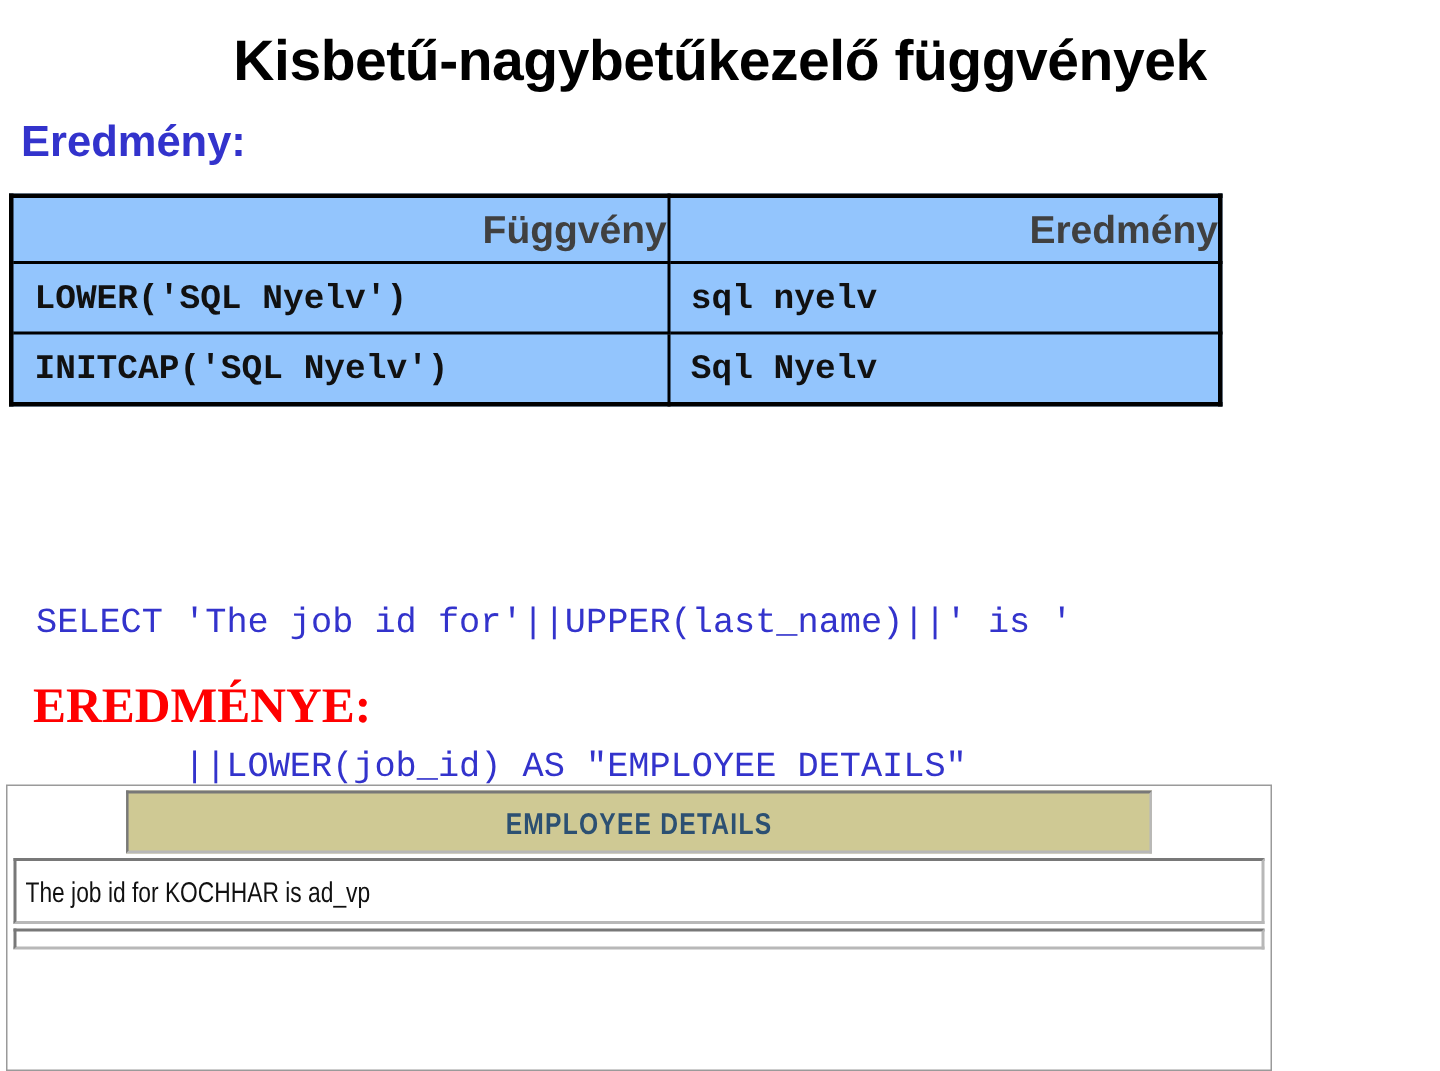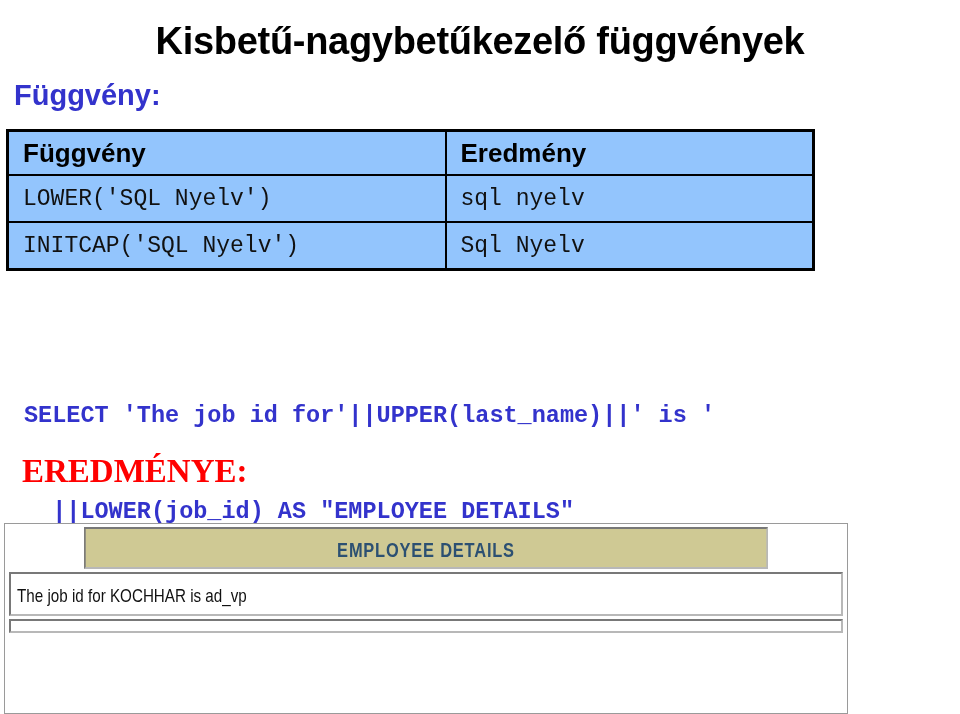--- a/index.html
+++ b/index.html
@@ -61,43 +61,45 @@
     background: #93c5fd;
     padding: 0 0 0 14px;
     height: 45px;
     vertical-align: middle;
     text-align: left;
   }
   #fn-table th {
     font-family: "Liberation Sans", sans-serif;
     font-weight: bold;
     font-size: 26px;
-    color: #000000;
+    color: #404040;
     height: 42px;
+    text-align: right;
   }
   #fn-table td {
     font-family: "Liberation Mono", monospace;
-    font-weight: normal;
+    font-weight: bold;
     font-size: 23px;
     color: #111111;
     letter-spacing: 0px;
   }
 
   
   #sql-block {
     position: absolute;
     left: 24px;
     top: 336px;
     font-family: "Liberation Mono", monospace;
-    font-weight: bold;
+    font-weight: normal;
     font-size: 23.5px;
     line-height: 32px;
     color: #3333cc;
     white-space: pre;
     letter-spacing: 0px;
+    text-align: center;
   }
   #sql-block .sql-line { display: block; }
 
   
   #result-label {
     position: absolute;
     left: 22px;
     top: 452px;
     font-family: "Liberation Serif", serif;
     font-weight: bold;
@@ -160,21 +162,21 @@
     height: 14px;
     overflow: hidden;
     margin-bottom: 0;
   }
 </style>
 </head>
 <body>
 
 <div id="slide-title">Kisbetű-nagybetűkezelő függvények</div>
 
-<div id="lead-in">Függvény:</div>
+<div id="lead-in">Eredmény:</div>
 
 <table id="fn-table">
   <colgroup>
     <col class="c1">
     <col class="c2">
   </colgroup>
   <thead>
     <tr>
       <th>Függvény</th>
       <th>Eredmény</th>

